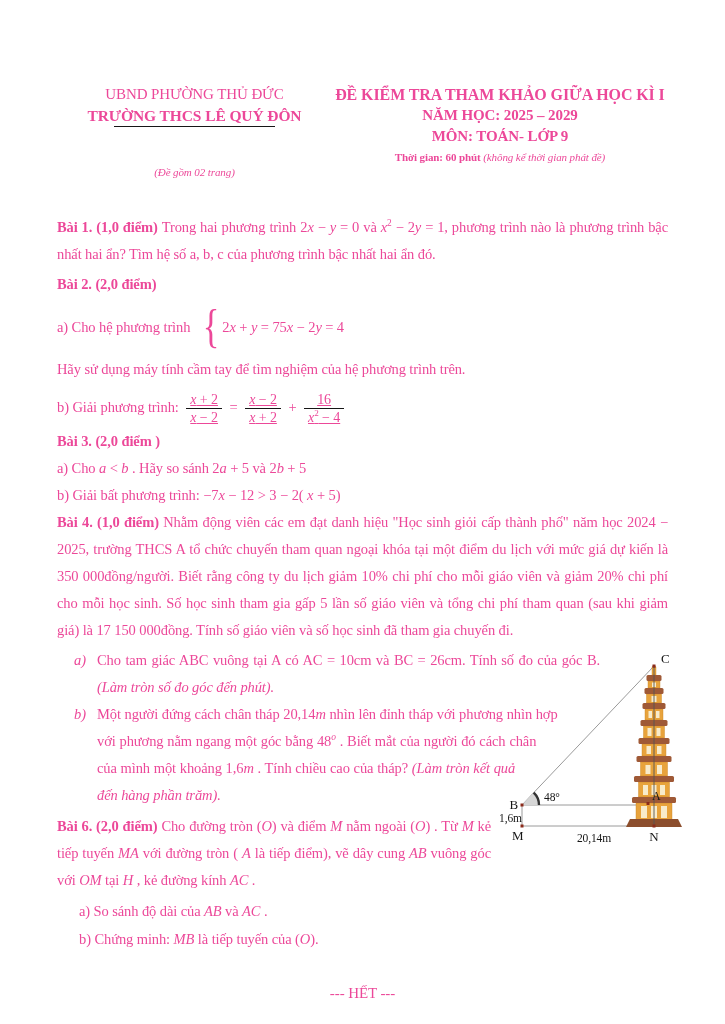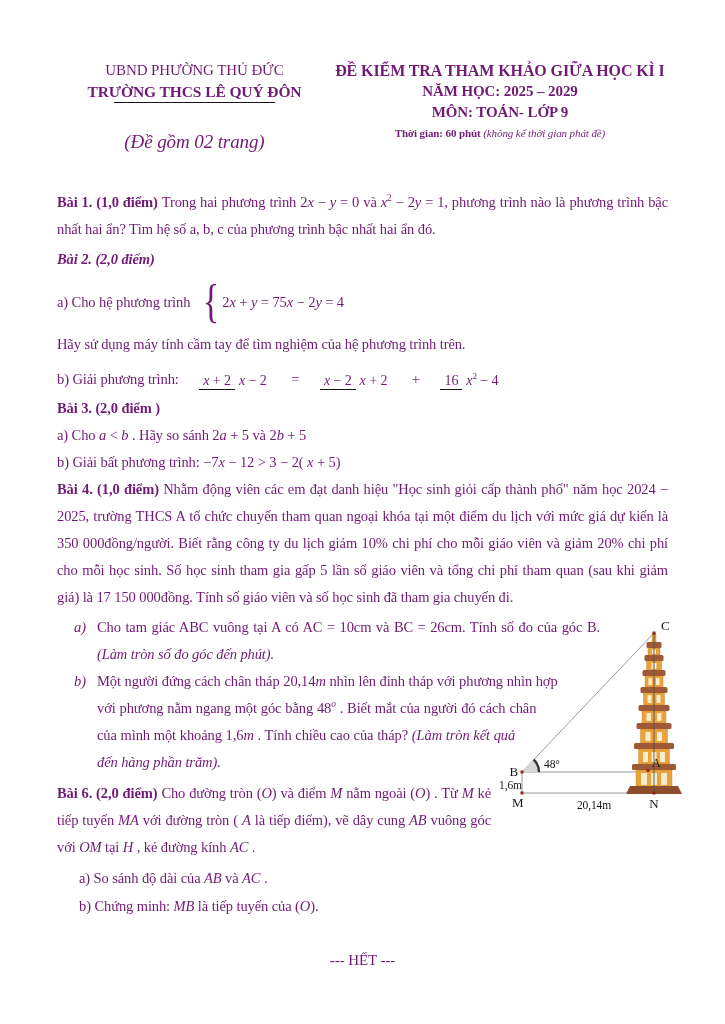--- a/index.html
+++ b/index.html
@@ -2,52 +2,52 @@
 <html><head>
 <meta charset="utf-8">
 <style>
   html,body{margin:0;padding:0;background:#e8e8e8;}
   .page{
     position:relative;
     width:725px;height:1024px;
     margin:0 auto;
     background:#ffffff;
     box-sizing:border-box;
-    padding:60px 57px 20px 57px;
+    padding:84px 57px 20px 57px;
     font-family:"Liberation Serif","DejaVu Serif",serif;
     font-size:14.5px;
     letter-spacing:-0.1px;
-    color:#701a75;
+    color:#ec4899;
     overflow:hidden;
   }
   
   .header{display:flex;width:100%;}
   .header-left{width:45%;text-align:center;}
   .header-right{width:55%;text-align:center;white-space:nowrap;}
   .org{font-size:15px;line-height:21px;}
   .school{font-size:15.5px;font-weight:700;line-height:21px;position:relative;display:inline-block;padding:0 2px;}
   .school::after{content:"";position:absolute;left:13%;right:13%;bottom:-1px;border-bottom:1.3px solid #161616;}
-  .pages-note{font-style:italic;margin-top:29px;font-size:19px;}
+  .pages-note{font-style:italic;margin-top:40px;font-size:11px;}
   .exam-title{font-weight:700;font-size:16px;line-height:21px;}
   .hr-line{font-weight:700;font-size:15px;line-height:21px;}
   .time-line{font-size:11px;line-height:21px;}
   .time-line .b{font-weight:700;}
   .time-line .i{font-style:italic;}
   
   .body{margin-top:36px;}
   p.para{margin:0 0 3px 0;line-height:27px;text-align:justify;}
   p.tight{margin:0;line-height:27px;}
-  .head-extra{margin-top:3px;font-style:italic;}
+  .head-extra{margin-top:3px;}
   .b{font-weight:700;}
   .i{font-style:italic;}
   .m{font-family:"Liberation Serif",serif;}
   .m i{font-style:italic;}
   .sup{vertical-align:super;font-size:0.65em;line-height:0;}
   
-  .frac{display:inline-flex;flex-direction:row;text-align:center;vertical-align:middle;margin:0 17px;line-height:1.2;font-size:0.97em;}
+  .frac{display:inline-flex;flex-direction:column;text-align:center;vertical-align:middle;margin:0 4px;line-height:1.2;font-size:0.97em;text-decoration:underline;}
   .frac .num{border-bottom:1.2px solid #161616;padding:0 4px;}
   .frac .den{padding:0 4px;}
   
   .sysrow{display:flex;align-items:center;gap:10px;margin:1px 0 1px 0;min-height:56px;}
   .system{display:inline-flex;align-items:center;}
   .brace{font-size:46px;font-weight:400;transform:scaleX(0.75);line-height:1;margin-right:0px;}
   .sys-eqs{display:flex;flex-direction:row;line-height:24px;}
   
   .item5{position:relative;padding-left:40px;line-height:27px;text-align:justify;margin:0;}
   .item5 .marker{position:absolute;left:17px;font-style:italic;}

